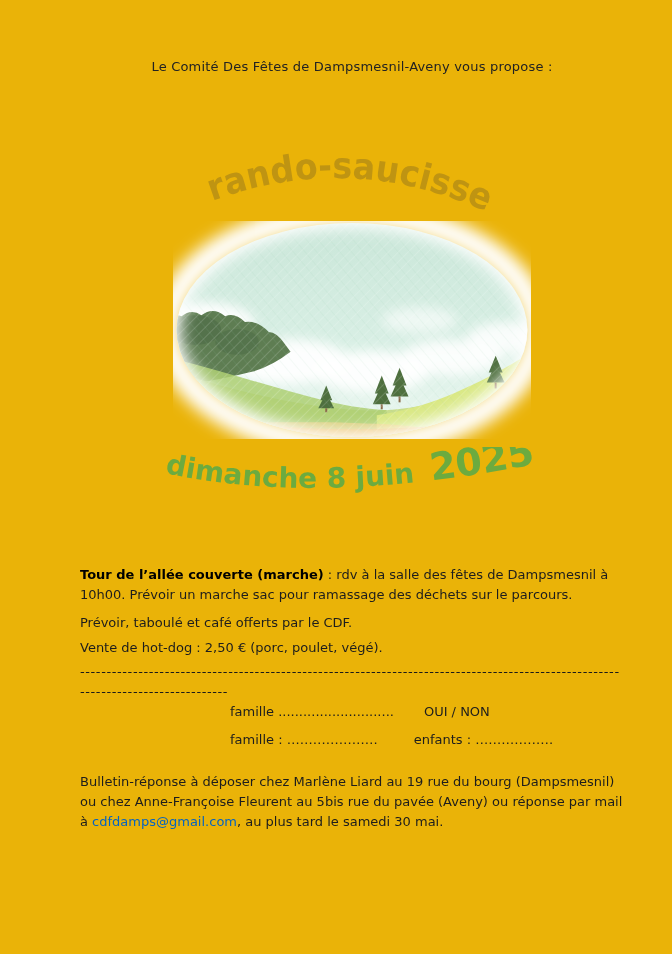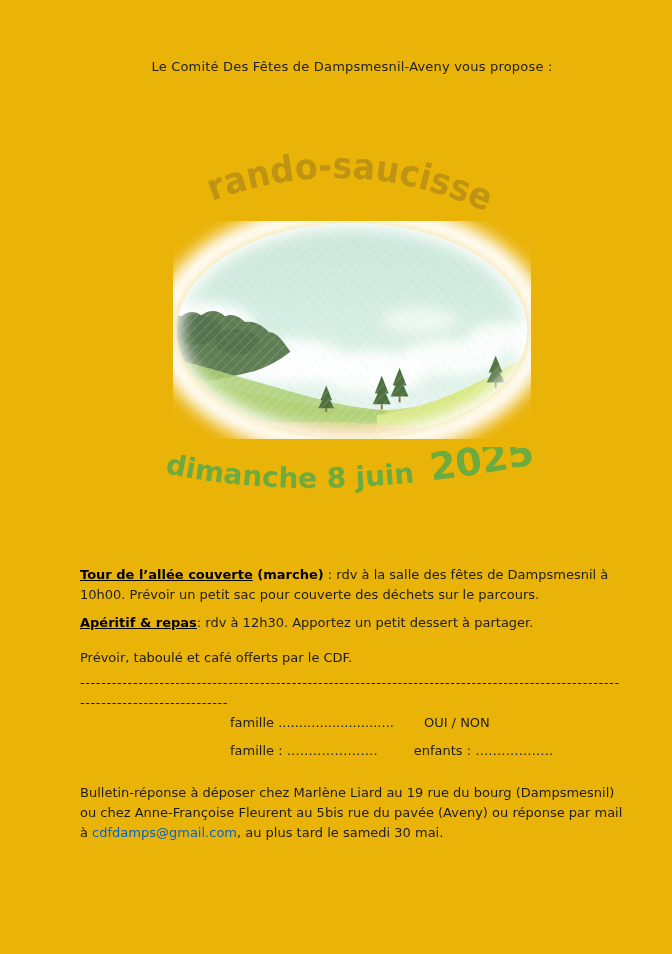--- a/index.html
+++ b/index.html
@@ -12,21 +12,21 @@
     font-size:13px;line-height:20px;
     color:#1d1d1d;
     padding-left:16px;
   }
   .intro{padding-top:57px;text-align:center;letter-spacing:.2px;color:#222;}
   .title-svg{display:block;margin:56px auto 0;}
   .oval-svg{display:block;margin:-4px auto 0;}
   .date-svg{display:block;margin:8px auto 0;}
   .doc-body{margin:54px 64px 0;}
   .doc-body p{margin:0;white-space:pre-wrap;}
-  .lead{font-weight:bold;text-decoration:underline;color:#000;margin-top:16px;}
+  .lead{font-weight:bold;color:#000;margin-top:16px;}
   .bold{font-weight:bold;color:#000;}
   .p-marche{margin-bottom:8px !important;}
   .p-apero{margin-bottom:15px !important;}
   .p-offert{margin-bottom:5px !important;}
   .p-vente{margin-bottom:4px !important;}
   .separator{
     white-space:nowrap;overflow:hidden;width:100%;
     letter-spacing:.6px;color:#1a1a1a;margin-bottom:0 !important;
   }
   .form-heading{font-weight:bold;color:#000;margin-bottom:8px !important;}
@@ -136,26 +136,26 @@
     <text font-weight="bold" font-family="DejaVu Sans, Liberation Sans, sans-serif" fill="#6CAB3F">
       <textPath href="#dateWave">
         <tspan font-size="28">dimanche 8 juin</tspan>
         <tspan font-size="38" dx="12">2025</tspan>
       </textPath>
     </text>
   </svg>
 
   <div class="doc-body">
 
-    <p class="p-marche"><span class="lead">Tour de l’allée couverte</span><span class="bold"> (marche)</span><span> : rdv à la salle des fêtes de Dampsmesnil à 10h00. Prévoir un petit sac pour couverte des déchets sur le parcours.</span></p>
+    <p class="p-marche"><span class="lead">Tour de l’allée couverte</span><span class="bold"> (marche)</span><span> : rdv à la salle des fêtes de Dampsmesnil à 10h00. Prévoir un marche sac pour ramassage des déchets sur le parcours.</span></p>
 
-    <p class="p-apero"><span class="lead">Apéritif &amp; repas</span><span>: rdv à 12h30. Apportez un petit dessert à partager.</span></p>
 
     <p class="p-offert">Prévoir, taboulé et café offerts par le CDF.</p>
 
+    <p class="p-vente">Vente de hot-dog : 2,50 € (porc, poulet, végé).</p>
 
     <p class="separator">----------------------------------------------------------------------------------------------------------------------------------</p>
 
 
     <p class="form-line l-famille"><span>famille </span><span>............................</span><span class="gap-big">OUI / NON</span></p>
 
     <p class="form-line l-adultes"><span>famille : </span><span>…………………</span><span class="gap-mid">enfants : </span><span>………………</span></p>
 
 
     <p class="footer-par"><span>Bulletin-réponse à déposer chez Marlène Liard au 19 rue du bourg (Dampsmesnil) ou chez Anne-Françoise Fleurent au 5bis rue du pavée (Aveny) ou réponse par mail à </span><a class="email-link">cdfdamps@gmail.com</a><span>, au plus tard le samedi 30 mai.</span></p>

